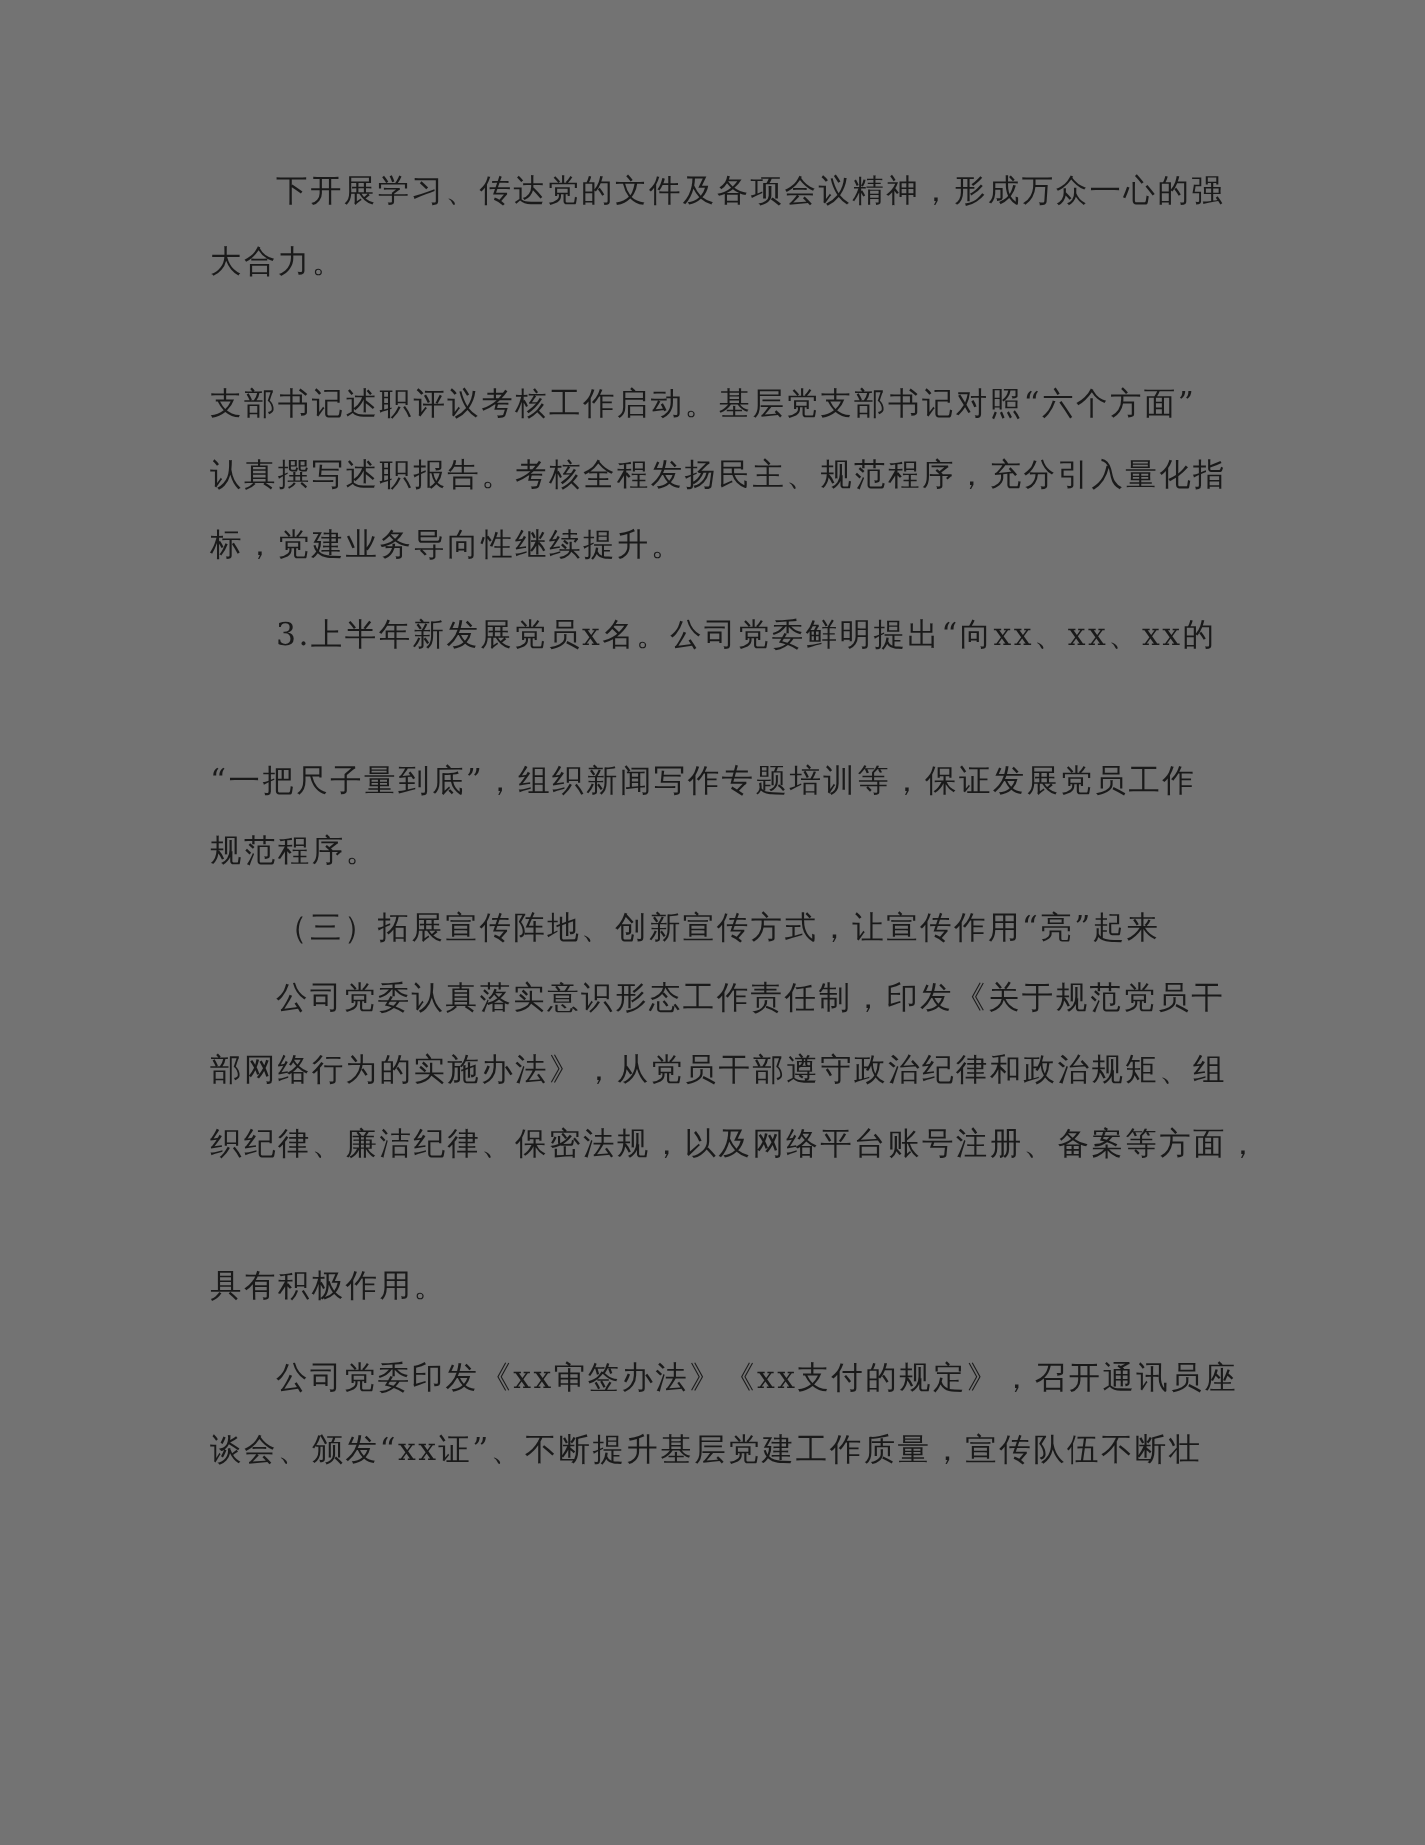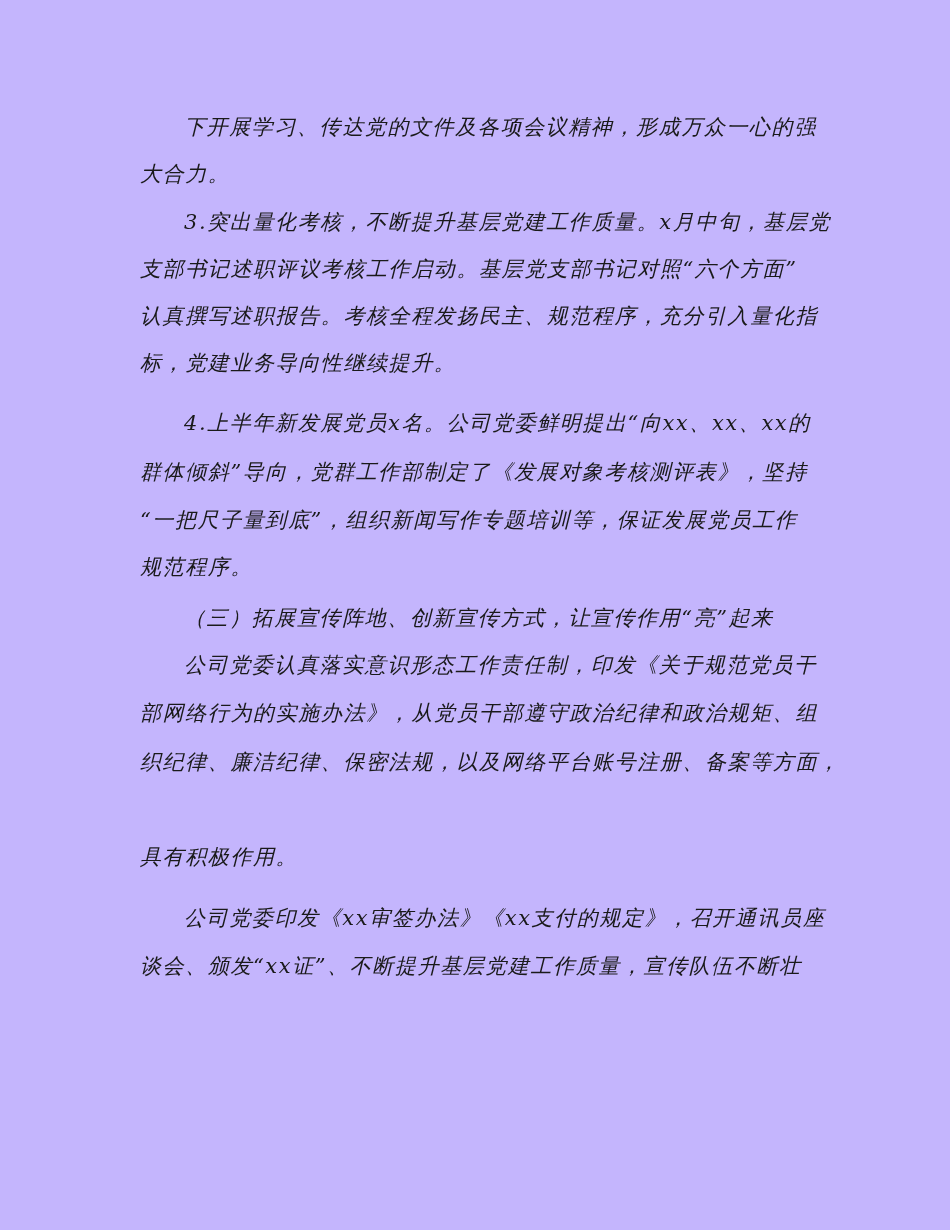--- a/index.html
+++ b/index.html
@@ -1,46 +1,43 @@
 <!DOCTYPE html>
 <html><head>
   <meta charset="utf-8">
   <style>
     html, body { margin: 0; padding: 0; background: #ffffff; }
     body { width: 950px; height: 1230px; position: relative; overflow: hidden; }
     .page {
       position: absolute; left: 0; top: 0; width: 950px; height: 1230px;
-      background: #c4b5fd;
-      font-style: italic;
+      background: #737373;
     }
     .line {
       position: absolute;
       left: 140px;
       font-family: "DejaVu Serif", "Liberation Serif", serif;
       font-size: 21px;
       color: #1a1a1a;
       white-space: nowrap;
       letter-spacing: 1.6px;
       line-height: 28px;
     }
     .line.indent { left: 184px; }
     .line.heading { left: 184px; }
   </style>
 </head>
 <body>
 
 <div class="page">
   <div class="line indent" style="top:113px">下开展学习、传达党的文件及各项会议精神，形成万众一心的强</div>
   <div class="line" style="top:160px">大合力。</div>
-  <div class="line indent" style="top:208px">3.突出量化考核，不断提升基层党建工作质量。x月中旬，基层党</div>
   <div class="line" style="top:255px">支部书记述职评议考核工作启动。基层党支部书记对照“六个方面”</div>
   <div class="line" style="top:302px">认真撰写述职报告。考核全程发扬民主、规范程序，充分引入量化指</div>
   <div class="line" style="top:349px">标，党建业务导向性继续提升。</div>
-  <div class="line indent" style="top:409px">4.上半年新发展党员x名。公司党委鲜明提出“向xx、xx、xx的</div>
-  <div class="line" style="top:458px">群体倾斜”导向，党群工作部制定了《发展对象考核测评表》，坚持</div>
+  <div class="line indent" style="top:409px">3.上半年新发展党员x名。公司党委鲜明提出“向xx、xx、xx的</div>
   <div class="line" style="top:506px">“一把尺子量到底”，组织新闻写作专题培训等，保证发展党员工作</div>
   <div class="line" style="top:553px">规范程序。</div>
   <div class="line indent" style="top:651px">公司党委认真落实意识形态工作责任制，印发《关于规范党员干</div>
   <div class="line heading" style="top:604px">（三）拓展宣传阵地、创新宣传方式，让宣传作用“亮”起来</div>
   <div class="line" style="top:748px">织纪律、廉洁纪律、保密法规，以及网络平台账号注册、备案等方面，</div>
   <div class="line" style="top:699px">部网络行为的实施办法》，从党员干部遵守政治纪律和政治规矩、组</div>
   <div class="line" style="top:843px">具有积极作用。</div>
   <div class="line indent" style="top:904px">公司党委印发《xx审签办法》《xx支付的规定》，召开通讯员座</div>
   <div class="line" style="top:952px">谈会、颁发“xx证”、不断提升基层党建工作质量，宣传队伍不断壮</div>
 </div>

